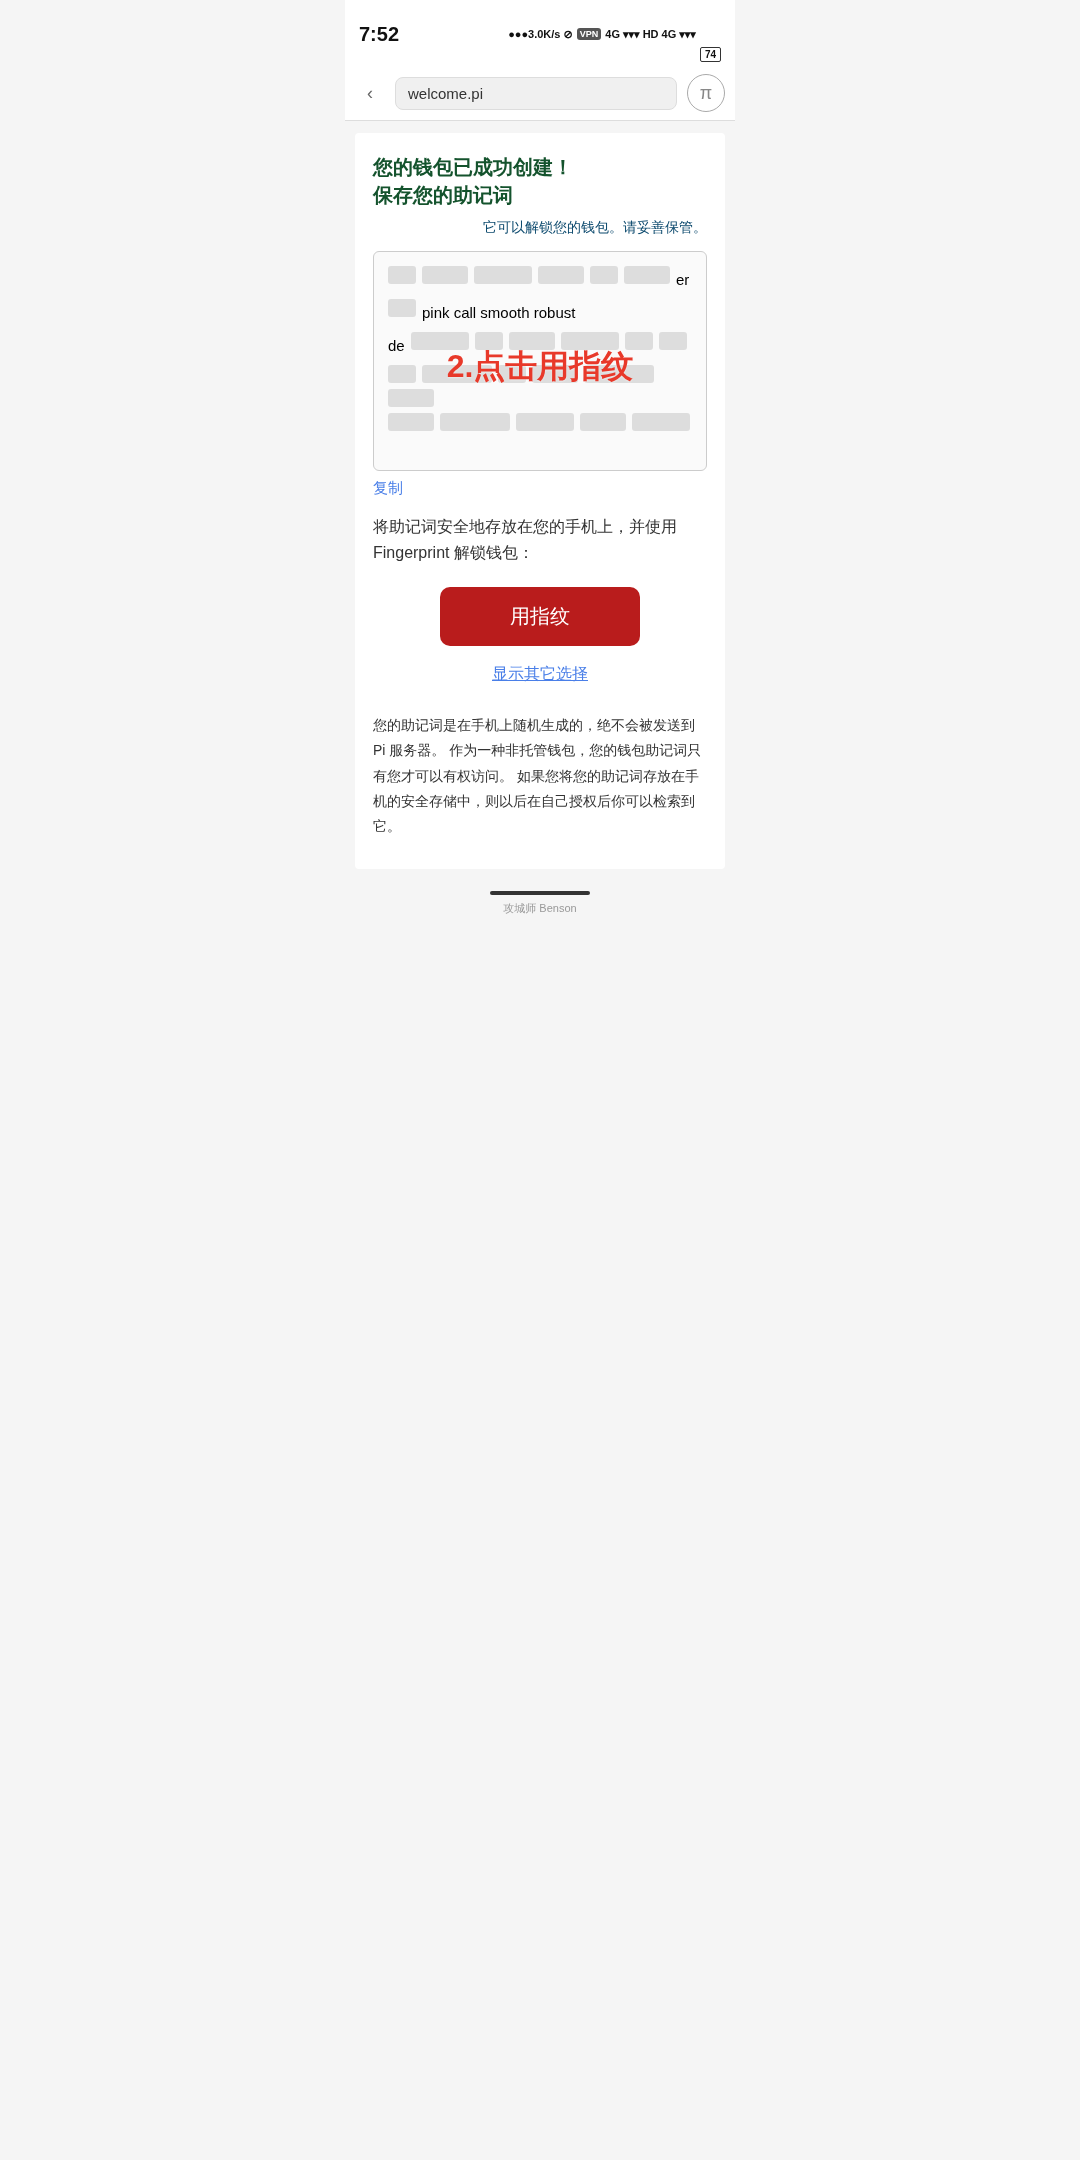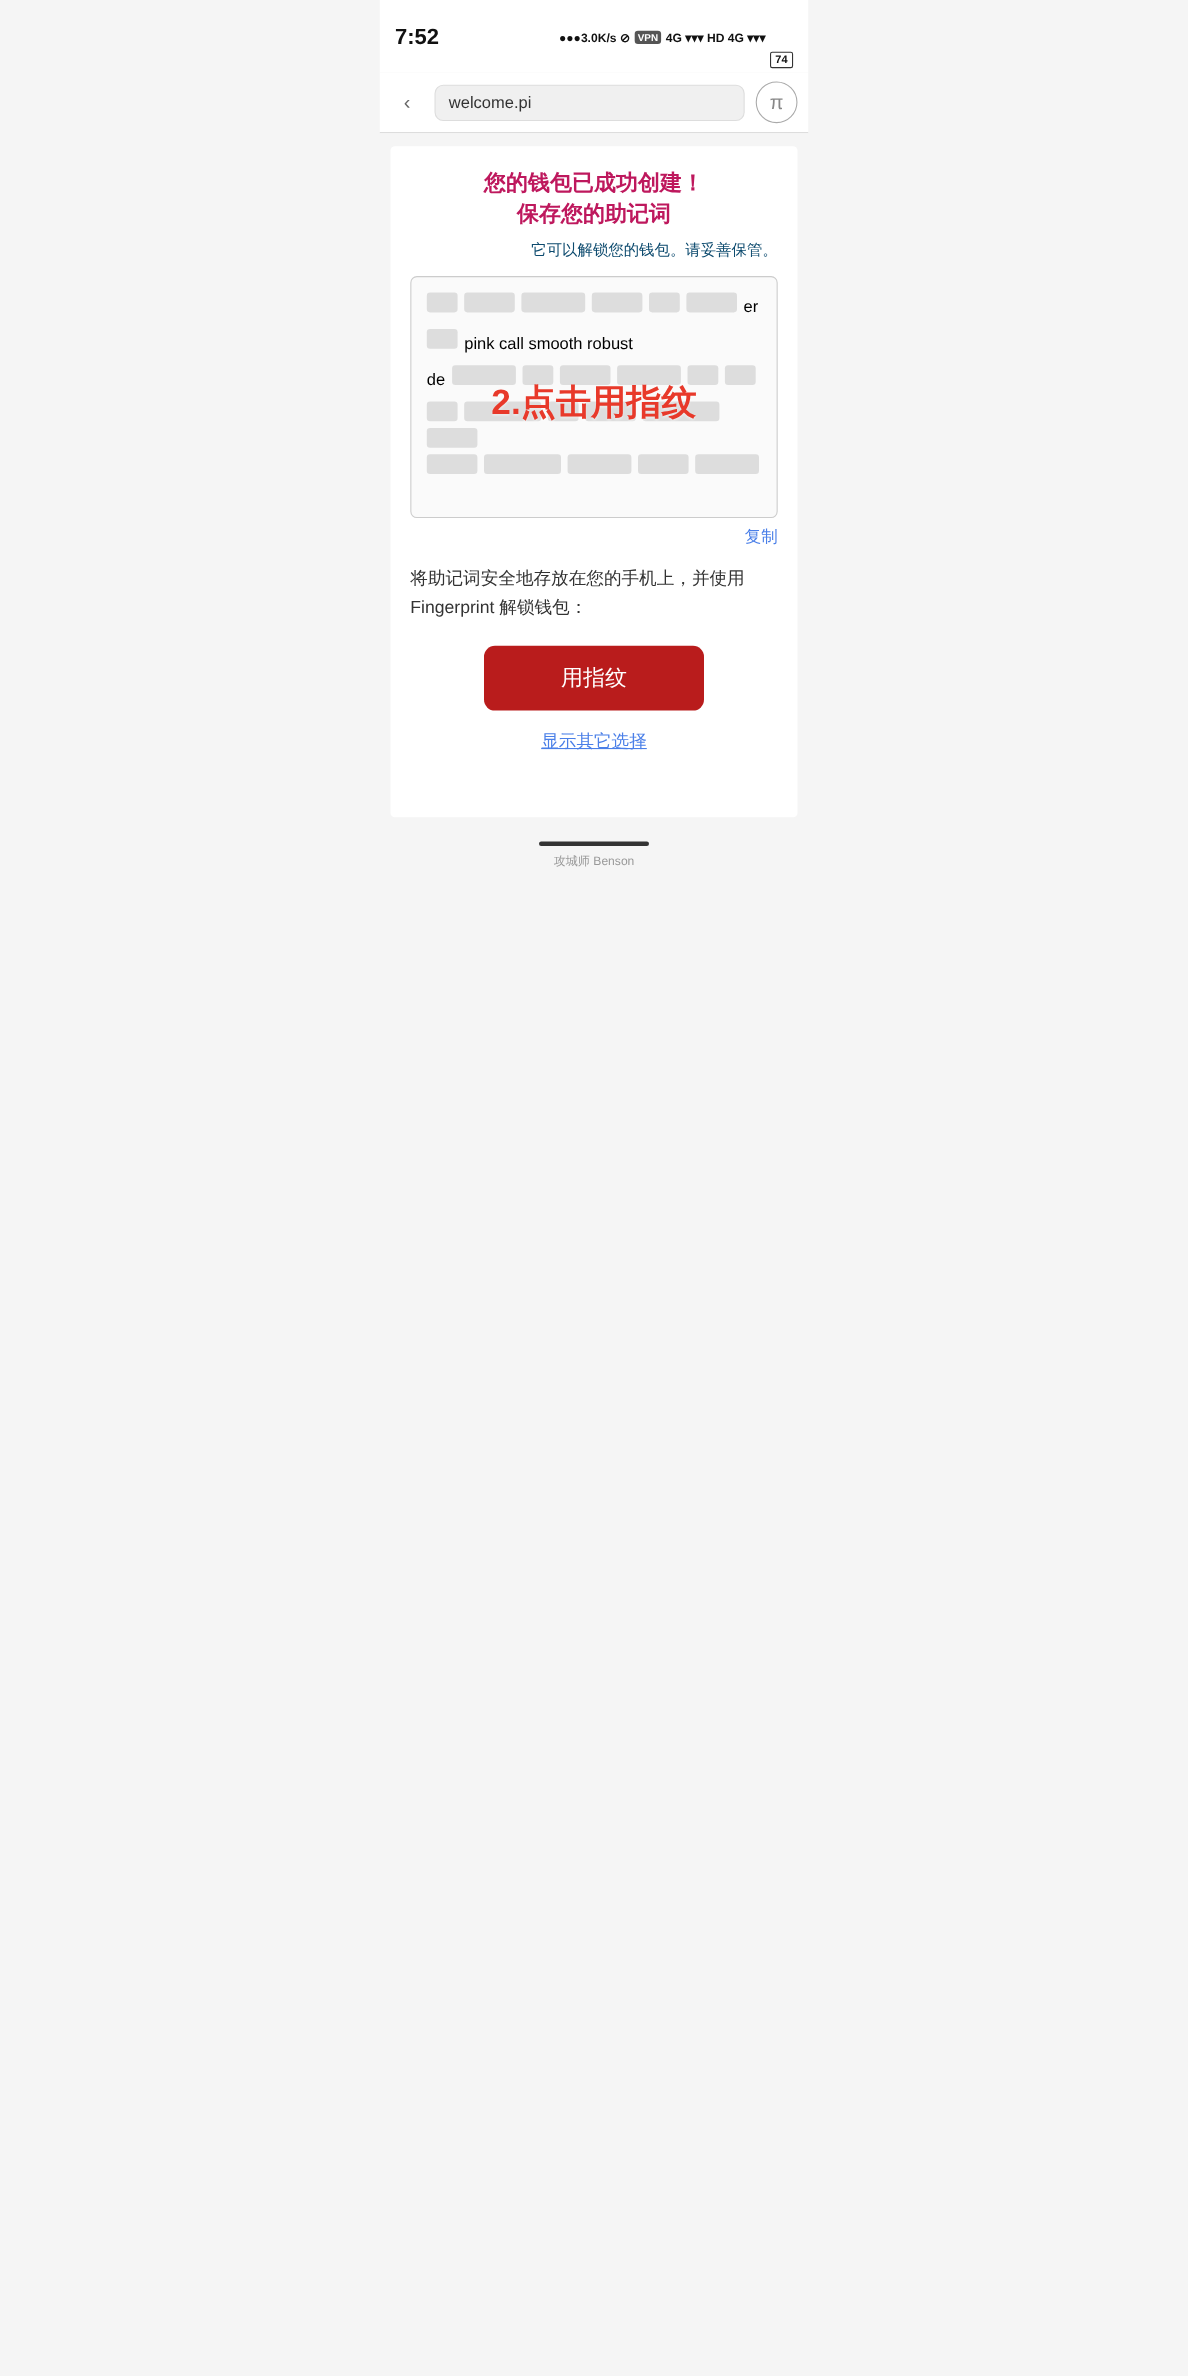--- a/index.html
+++ b/index.html
@@ -93,22 +93,22 @@
     .page-content {
       background: #fff;
       margin: 12px 10px;
       border-radius: 4px;
       padding: 20px 18px 30px;
     }
 
     .page-title {
       font-size: 20px;
       font-weight: 700;
-      color: #be185d;
-      text-align: center;
+      color: #14532d;
+      text-align: left;
       line-height: 1.4;
       margin-bottom: 10px;
     }
 
     .page-subtitle {
       font-size: 14px;
       color: #0c4a6e;
       text-align: right;
       margin-bottom: 14px;
     }
@@ -168,21 +168,21 @@
     .overlay-line {
       font-size: 32px;
       font-weight: 700;
       color: #e8392a;
       line-height: 1.5;
       white-space: nowrap;
       text-shadow: 0 1px 2px rgba(255,255,255,0.4);
     }
 
     .copy-link {
-      text-align: right;
+      text-align: left;
       color: #4a7fe8;
       font-size: 15px;
       margin-bottom: 16px;
       cursor: pointer;
       text-decoration: none;
     }
 
     .instruction-text {
       font-size: 16px;
       color: #333;
@@ -319,19 +319,20 @@
   </div>
 
   <div class="copy-link">复制</div>
 
   <div class="instruction-text">将助记词安全地存放在您的手机上，并使用Fingerprint 解锁钱包：</div>
 
   <button class="fingerprint-btn">用指纹</button>
 
   <a class="show-options-link">显示其它选择</a>
 
+  <div class="footer-note">您的助记词是在手机上随机生成的，绝不会被发送到Pi 服务器。 作为一种非托管钱包，您的钱包助记词只有您才可以有权访问。 如果您将您的助记词存放在手机的安全存储中，则以后在自己授权后你可以检索到它。</div>
 
 </div>
 
 <div class="bottom-bar">
   <div class="home-indicator"></div>
   <div class="watermark">攻城师 Benson</div>
 </div>
 
 </body></html>

